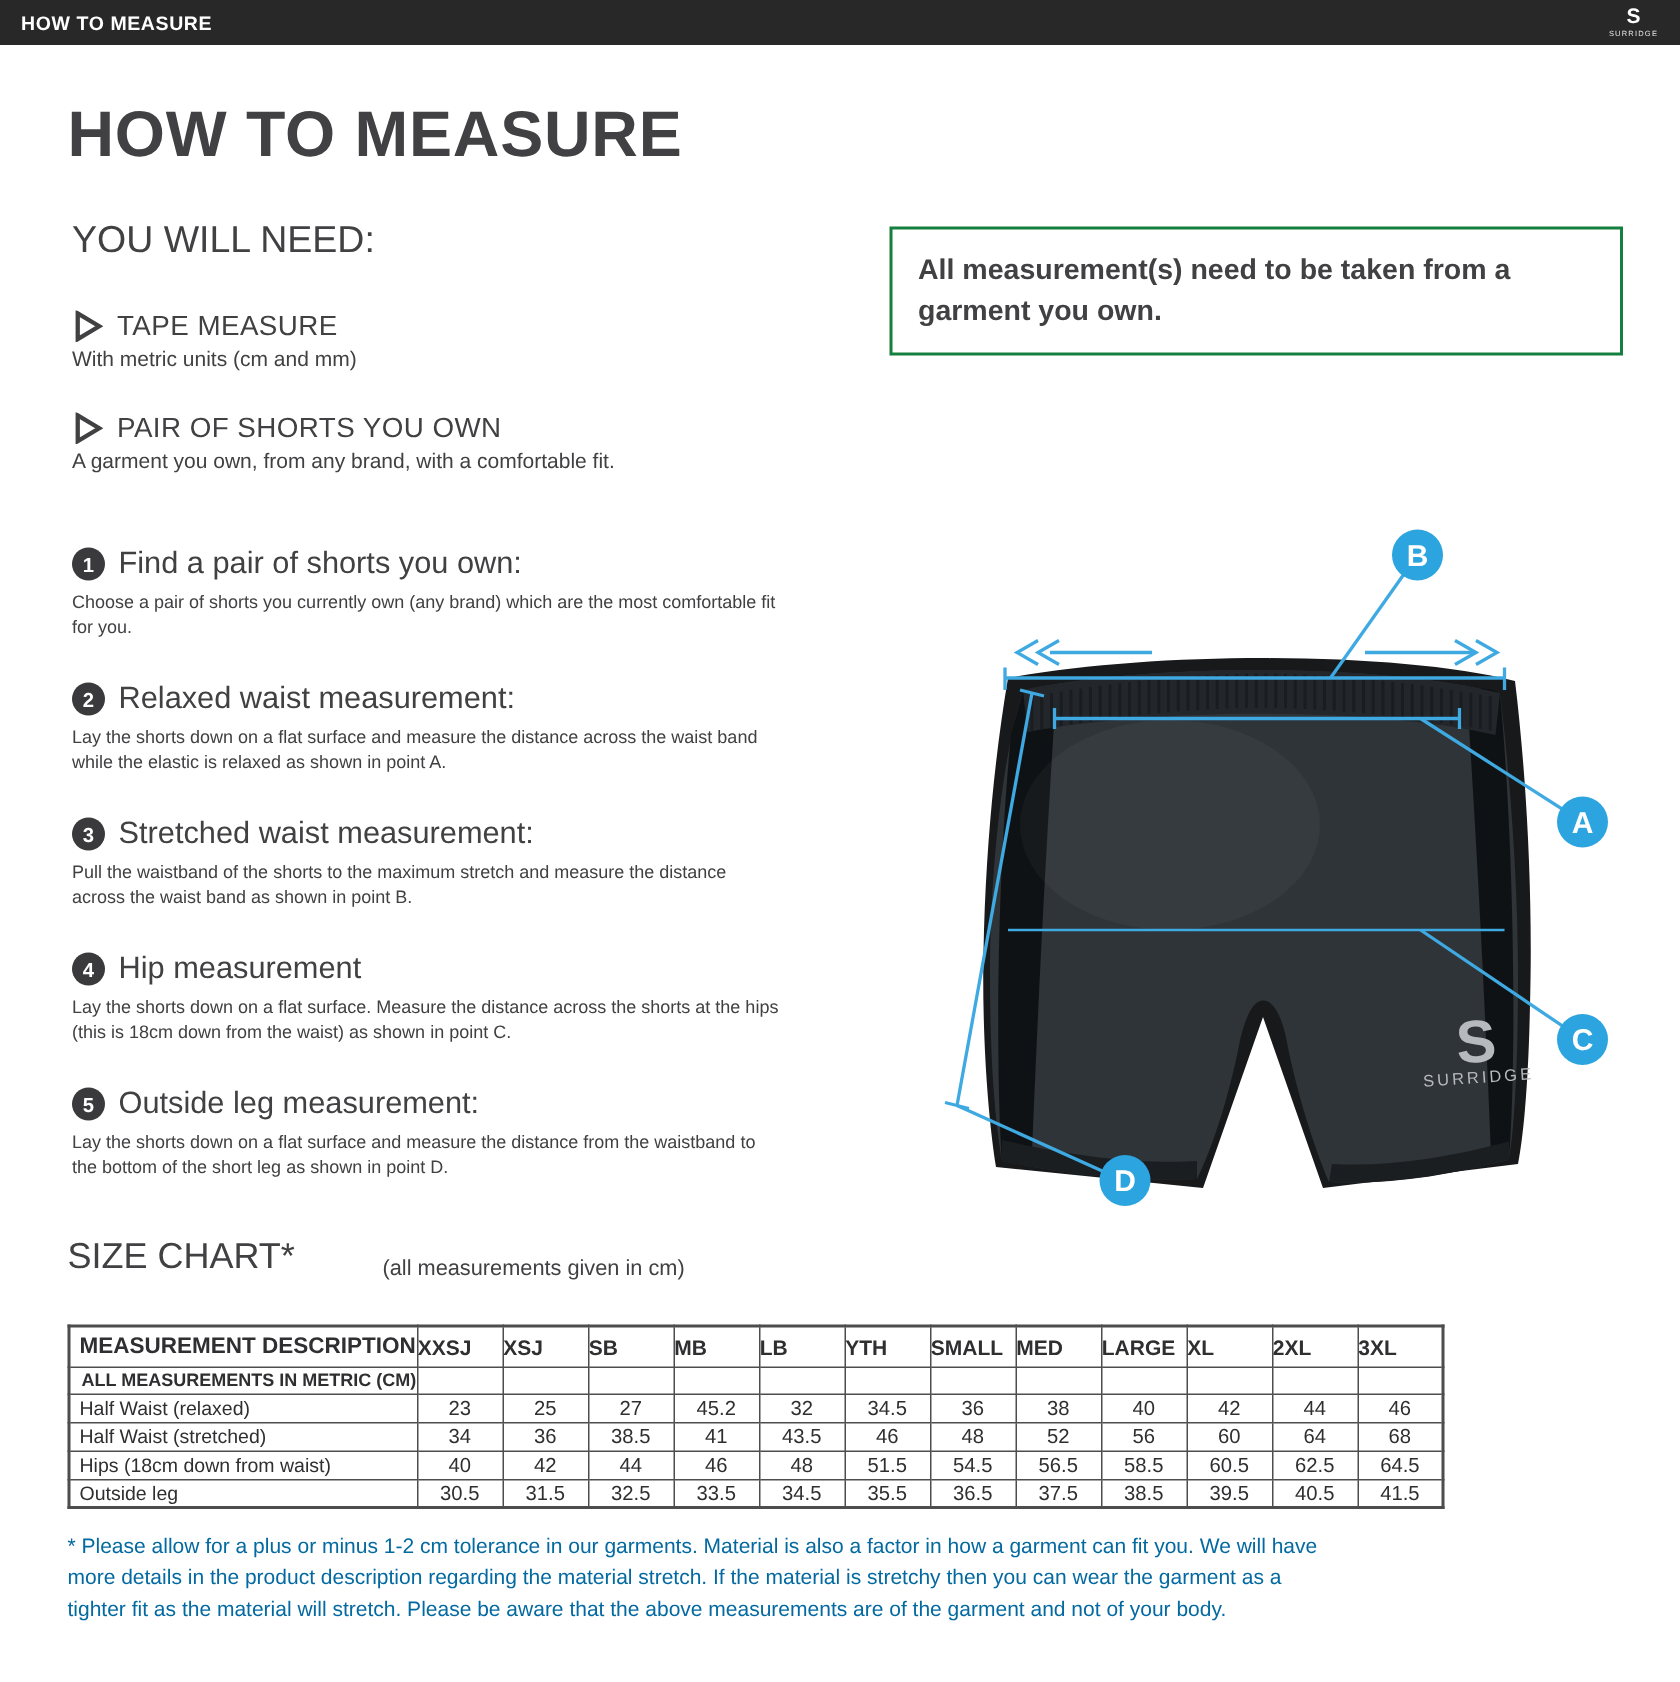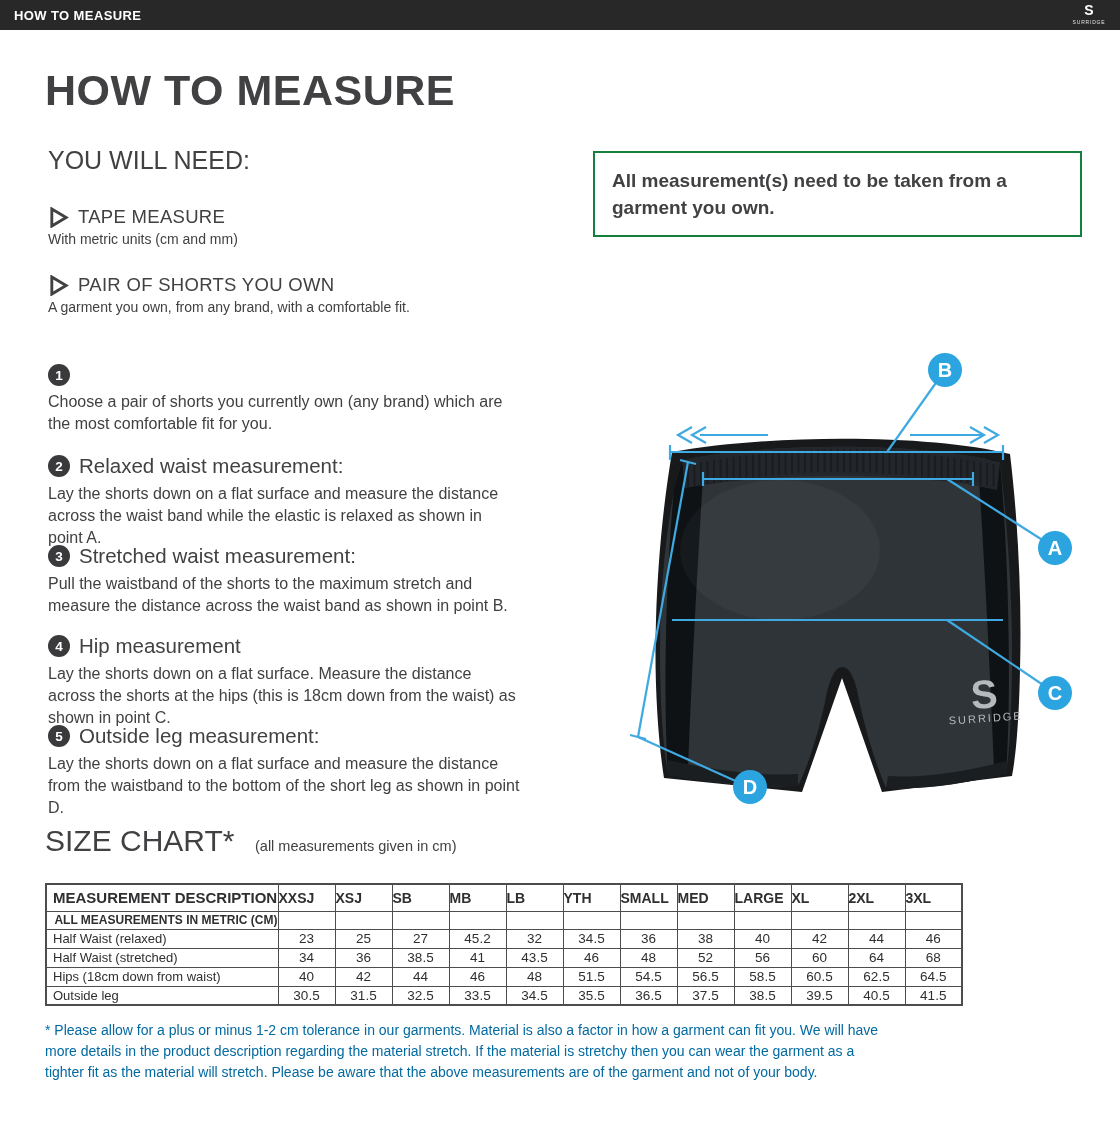--- a/index.html
+++ b/index.html
@@ -31,27 +31,27 @@
   #note-text { font-size:19px; font-weight:bold; color:#414042; line-height:1.42; }
 
   
   #steps { position:absolute; left:48px; top:364px; width:480px; }
   .step { height:90px; }
   .step-head { display:flex; align-items:center; }
   .step-num { width:22px; height:22px; border-radius:50%; background:#3a3a3c; color:#ffffff;
               font-size:13.5px; font-weight:bold; display:flex; align-items:center; justify-content:center;
               margin-right:9px; flex:0 0 auto; }
   .step-title { font-size:20.5px; font-weight:500; color:#414042; }
-  .step-desc { font-size:16px; color:#414042; line-height:1.38; margin-top:5px; width:472px; }
+  .step-desc { font-size:12px; color:#414042; line-height:1.38; margin-top:5px; width:472px; }
 
   
   #diagram { position:absolute; left:620px; top:340px; width:500px; height:480px; }
 
   
-  #size-chart-heading { position:absolute; left:45px; top:824px; font-size:30px; font-weight:500; color:#414042; }
+  #size-chart-heading { position:absolute; left:45px; top:824px; font-size:24px; font-weight:500; color:#414042; }
   #size-chart-sub { position:absolute; left:255px; top:838px; font-size:14.5px; color:#414042; }
   #size-table { position:absolute; left:45px; top:883px; width:917px; border-collapse:collapse;
                 table-layout:fixed; border:2px solid #4d4d4d; }
   #size-table th, #size-table td { border:1px solid #4d4d4d; color:#2f2f31; }
   #size-table thead th { height:27px; font-size:14px; font-weight:bold; text-align:left; }
   #size-table thead th.desc-col { font-size:15px; text-align:left; padding-left:6px; }
   tr.metric-row td { height:18px; font-size:12px; font-weight:bold; text-align:right; padding-left:0; }
   tr.data-row td { height:19px; font-size:13.5px; text-align:center; }
   tr.data-row td.row-label { font-size:13px; text-align:left; padding-left:6px; }
 
@@ -95,20 +95,21 @@
   </div>
 
 <div id="note-box">
   <p id="note-text">All measurement(s) need to be taken from a garment you own.</p>
 </div>
 
 <div id="steps">
     <div class="step">
       <div class="step-head">
         <span class="step-num">1</span>
+        <h3 class="step-title">Find a pair of shorts you own:</h3>
       </div>
       <p class="step-desc">Choose a pair of shorts you currently own (any brand) which are the most comfortable fit for you.</p>
     </div>
     <div class="step">
       <div class="step-head">
         <span class="step-num">2</span>
         <h3 class="step-title">Relaxed waist measurement:</h3>
       </div>
       <p class="step-desc">Lay the shorts down on a flat surface and measure the distance across the waist band while the elastic is relaxed as shown in point A.</p>
     </div>

